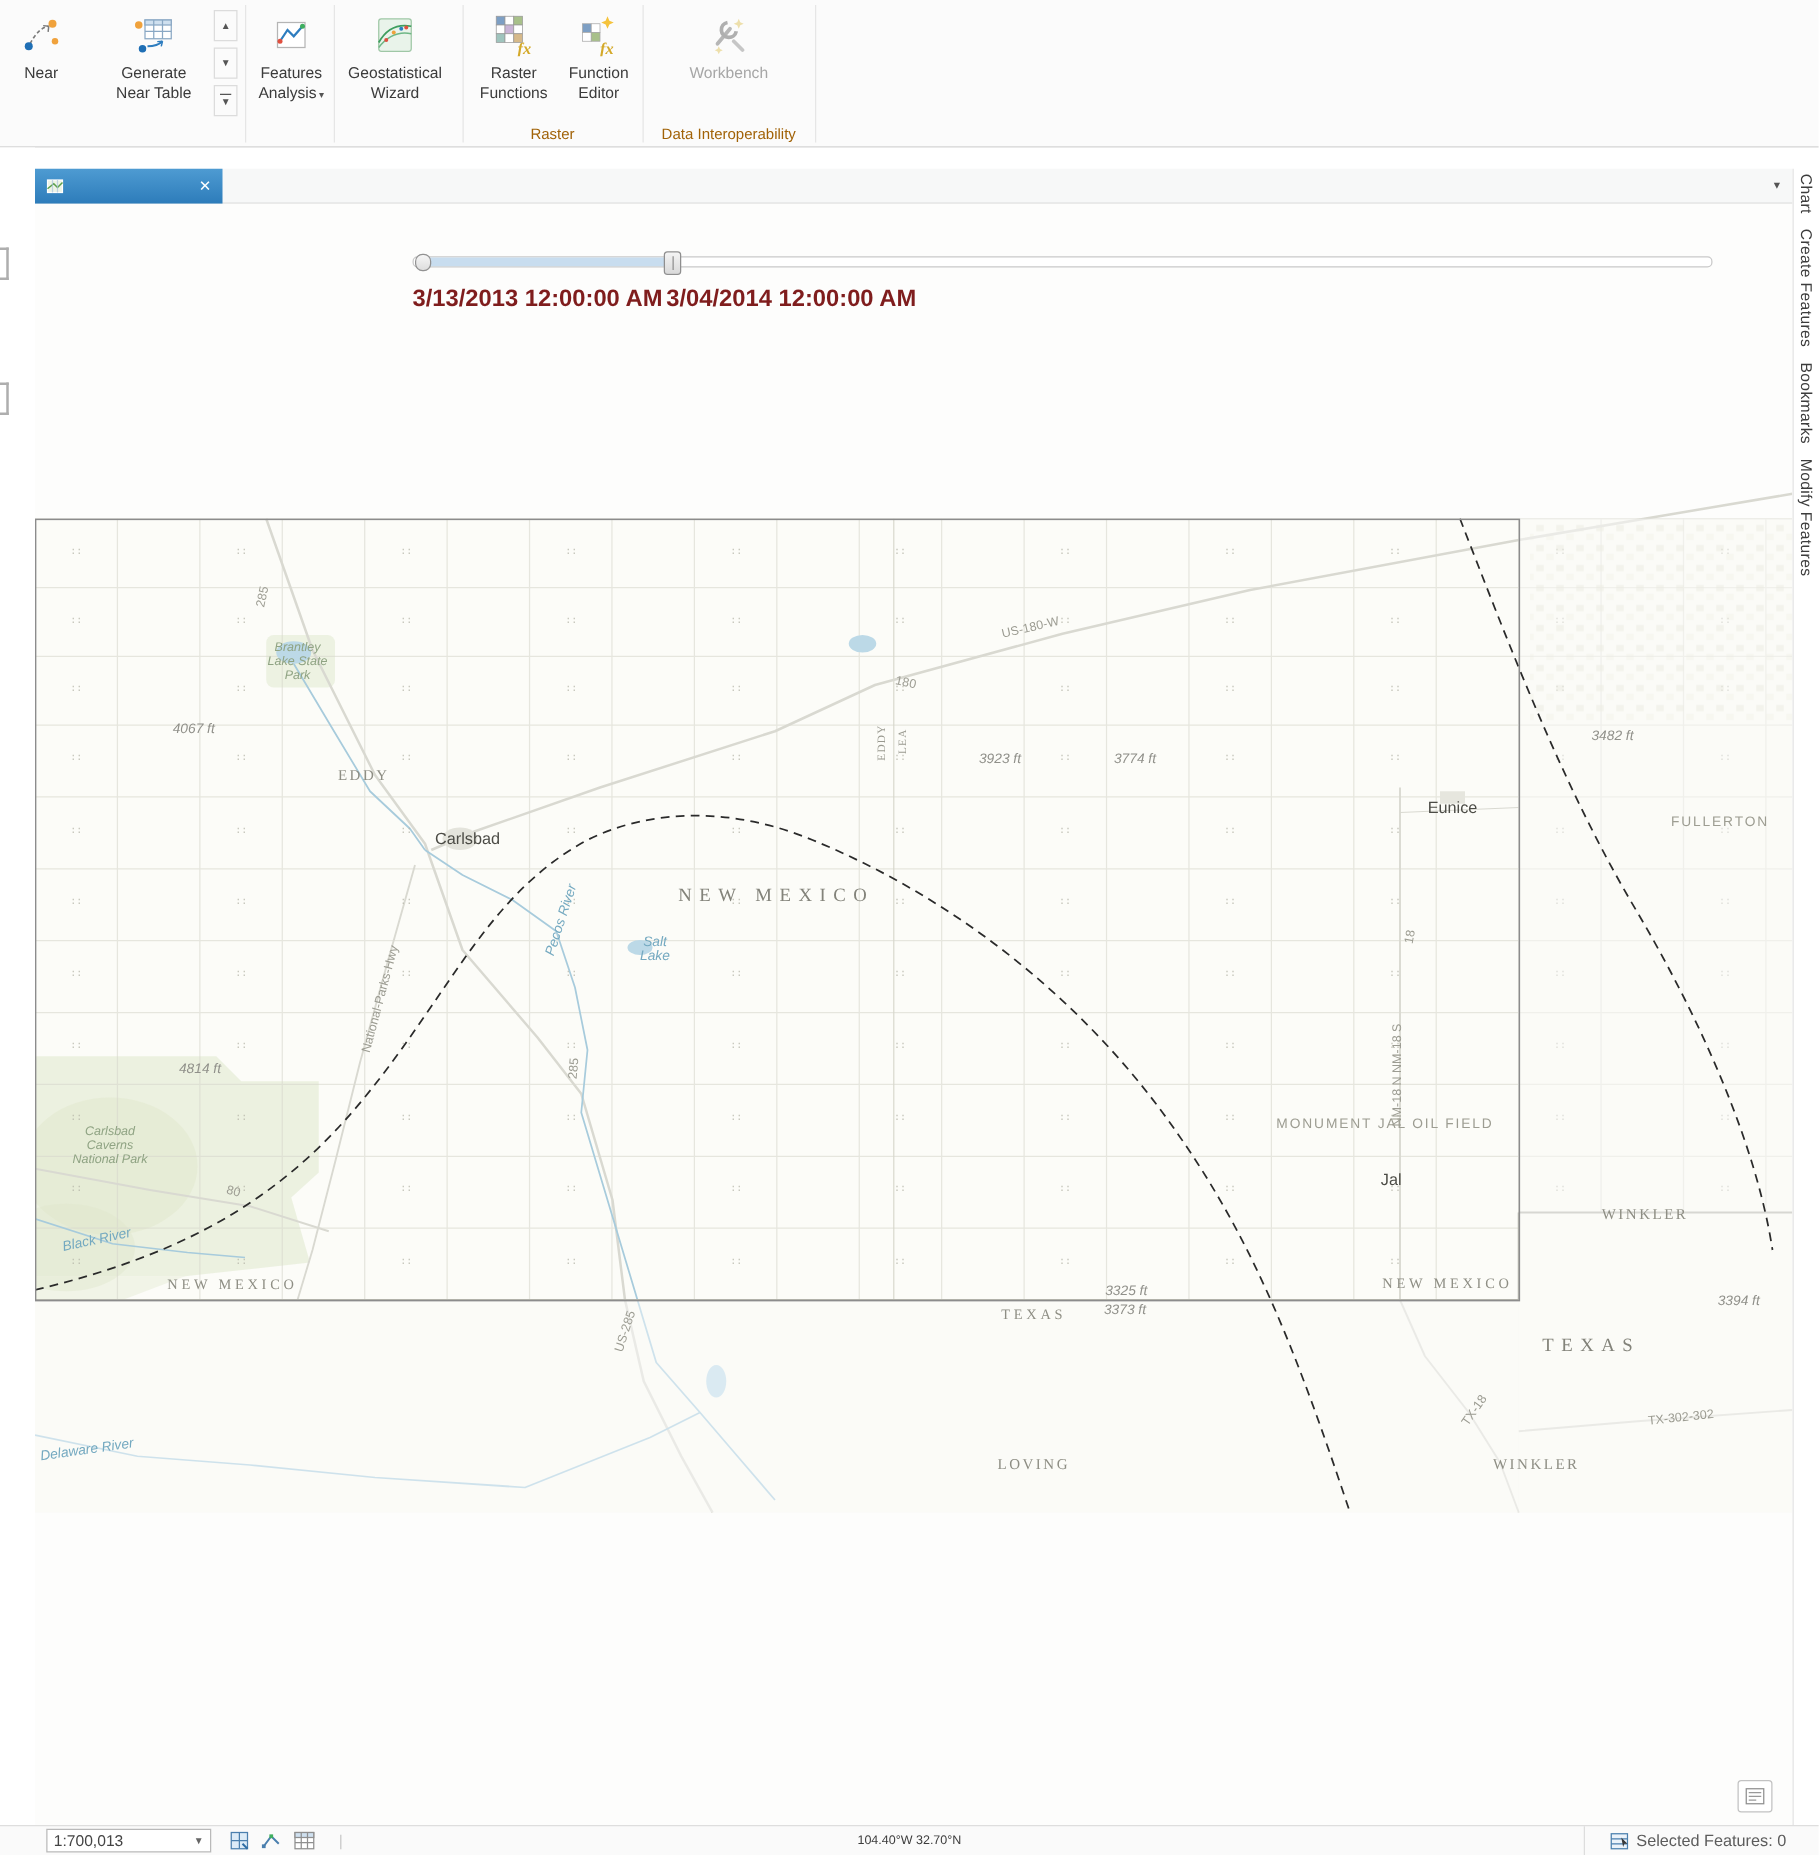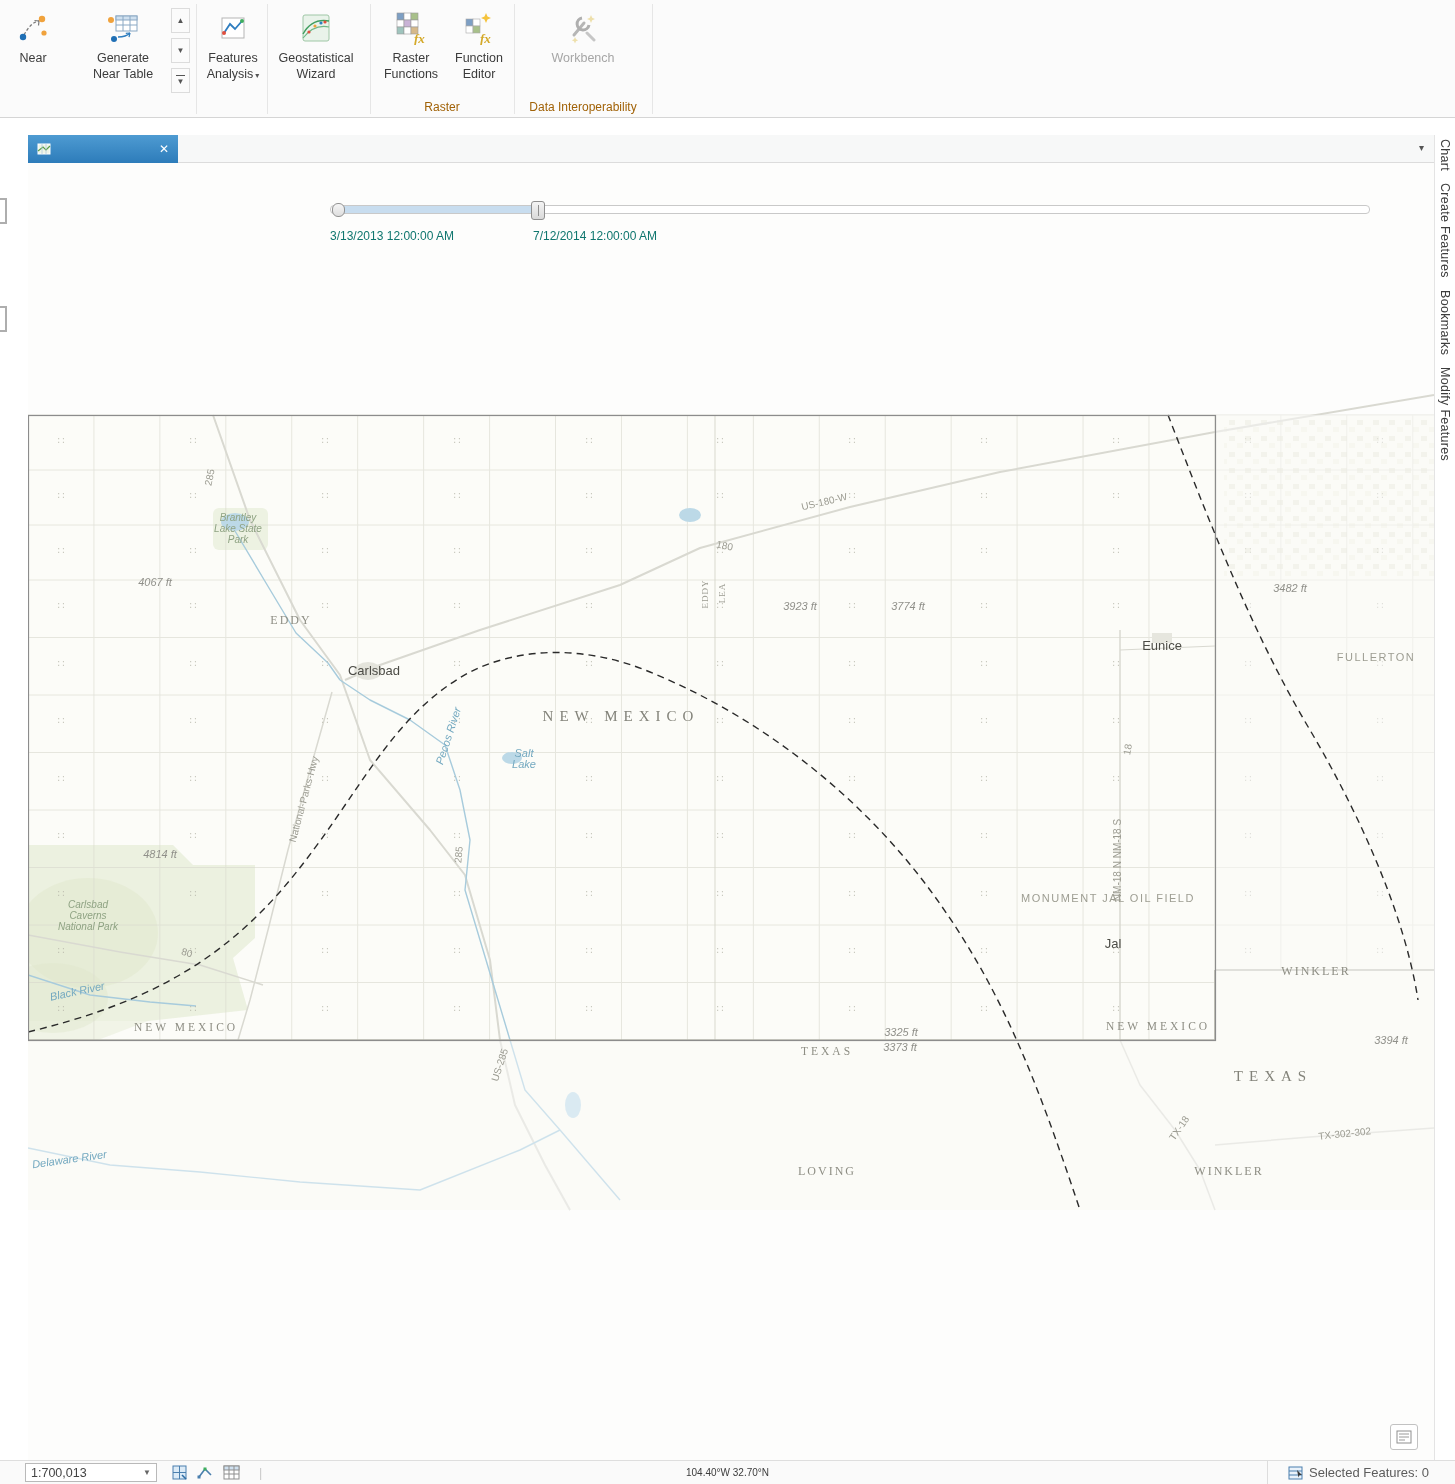--- a/index.html
+++ b/index.html
@@ -39,34 +39,34 @@
   .map-viewport{position:absolute;top:163px;left:28px;width:1406px;height:1297px;background:#fdfdfc;overflow:hidden;cursor:crosshair;}
   #map-svg{position:absolute;inset:0;}
 
   
   .time-slider{position:absolute;left:302px;top:42px;width:1040px;height:50px;z-index:5;}
   .ts-track{position:relative;width:1040px;height:9px;background:#ffffff;border:1px solid #c9c9c9;border-radius:4px;}
   .ts-fill{position:absolute;left:8px;top:0;width:199px;height:7px;background:#c8ddef;border-radius:3px;}
   .ts-handle-left{position:absolute;left:1px;top:-3px;width:13px;height:14px;background:linear-gradient(#f6f6f6,#dedede);border:1px solid #929292;border-radius:6px;cursor:pointer;}
   .ts-handle-right{position:absolute;left:200px;top:-5px;width:14px;height:19px;background:linear-gradient(#f4f4f4,#d9d9d9);border:1px solid #8f8f8f;border-radius:3px;cursor:pointer;}
   .ts-handle-right::after{content:"";position:absolute;left:6px;top:3px;width:1px;height:11px;background:#8f8f8f;}
-  .ts-labels span{position:absolute;top:24px;font-size:12px;color:#0f766e;white-space:nowrap;}
+  .ts-labels span{position:absolute;top:24px;font-size:19px;color:#7f1d1d;white-space:nowrap;font-weight:bold;}
   .ts-l1{left:0;}
   .ts-l2{left:203px;}
 
   
   .map-overlay-btn{position:absolute;right:16px;bottom:10px;width:28px;height:26px;background:#fff;border:1px solid #c2c2c2;border-radius:3px;cursor:pointer;display:flex;align-items:center;justify-content:center;z-index:6;}
 
   
   .right-tabstrip{position:absolute;top:135px;right:0;width:21px;bottom:24px;background:#ffffff;border-left:1px solid #e4e4e4;display:flex;flex-direction:column;gap:12px;padding-top:4px;align-items:center;}
   .right-tab{writing-mode:vertical-rl;font-size:12.5px;color:#3c3c3c;cursor:pointer;letter-spacing:.3px;white-space:nowrap;}
 
   
   .statusbar{position:absolute;bottom:0;left:0;width:100%;height:24px;background:#fafafa;border-top:1px solid #dedede;display:flex;align-items:center;font-size:12.5px;color:#444;}
-  .scale-combo{margin-left:25px;width:132px;height:19px;border:1px solid #b9b9b9;background:#fff;display:flex;align-items:center;padding:0 5px;cursor:pointer;text-align:center;}
+  .scale-combo{margin-left:37px;width:132px;height:19px;border:1px solid #b9b9b9;background:#fff;display:flex;align-items:center;padding:0 5px;cursor:pointer;text-align:center;}
   .scale-combo .caret{margin-left:auto;font-size:8px;color:#666;}
   .sb-icons{display:flex;gap:9px;margin-left:14px;align-items:center;}
   .sb-icons .sb-btn{background:none;border:none;cursor:pointer;padding:0;display:flex;}
   .sb-pipe{margin-left:10px;color:#c9c9c9;}
   .coords{position:absolute;left:50%;transform:translateX(-50%);font-size:10px;color:#3c3c3c;}
   .selected{position:absolute;right:26px;display:flex;gap:6px;align-items:center;color:#5c5c5c;border-left:1px solid #ddd;padding-left:20px;height:100%;font-size:13px;}
 </style>
 </head>
 <body>
 
@@ -472,21 +472,21 @@
       </svg>
 
     <div class="time-slider">
       <div class="ts-track">
         <div class="ts-fill"></div>
         <div class="ts-handle-left"></div>
         <div class="ts-handle-right"></div>
       </div>
       <div class="ts-labels">
         <span class="ts-l1">3/13/2013 12:00:00 AM</span>
-        <span class="ts-l2">7/12/2014 12:00:00 AM</span>
+        <span class="ts-l2">3/04/2014 12:00:00 AM</span>
       </div>
     </div>
 
     <button class="map-overlay-btn">
       <svg width="16" height="14" viewBox="0 0 16 14">
         <rect x="1" y="1" width="14" height="12" fill="#fff" stroke="#8f8f8f"></rect>
         <path d="M3 4 h10 M3 7 h10 M3 10 h6" stroke="#9a9a9a"></path>
       </svg>
     </button>
   </div>

